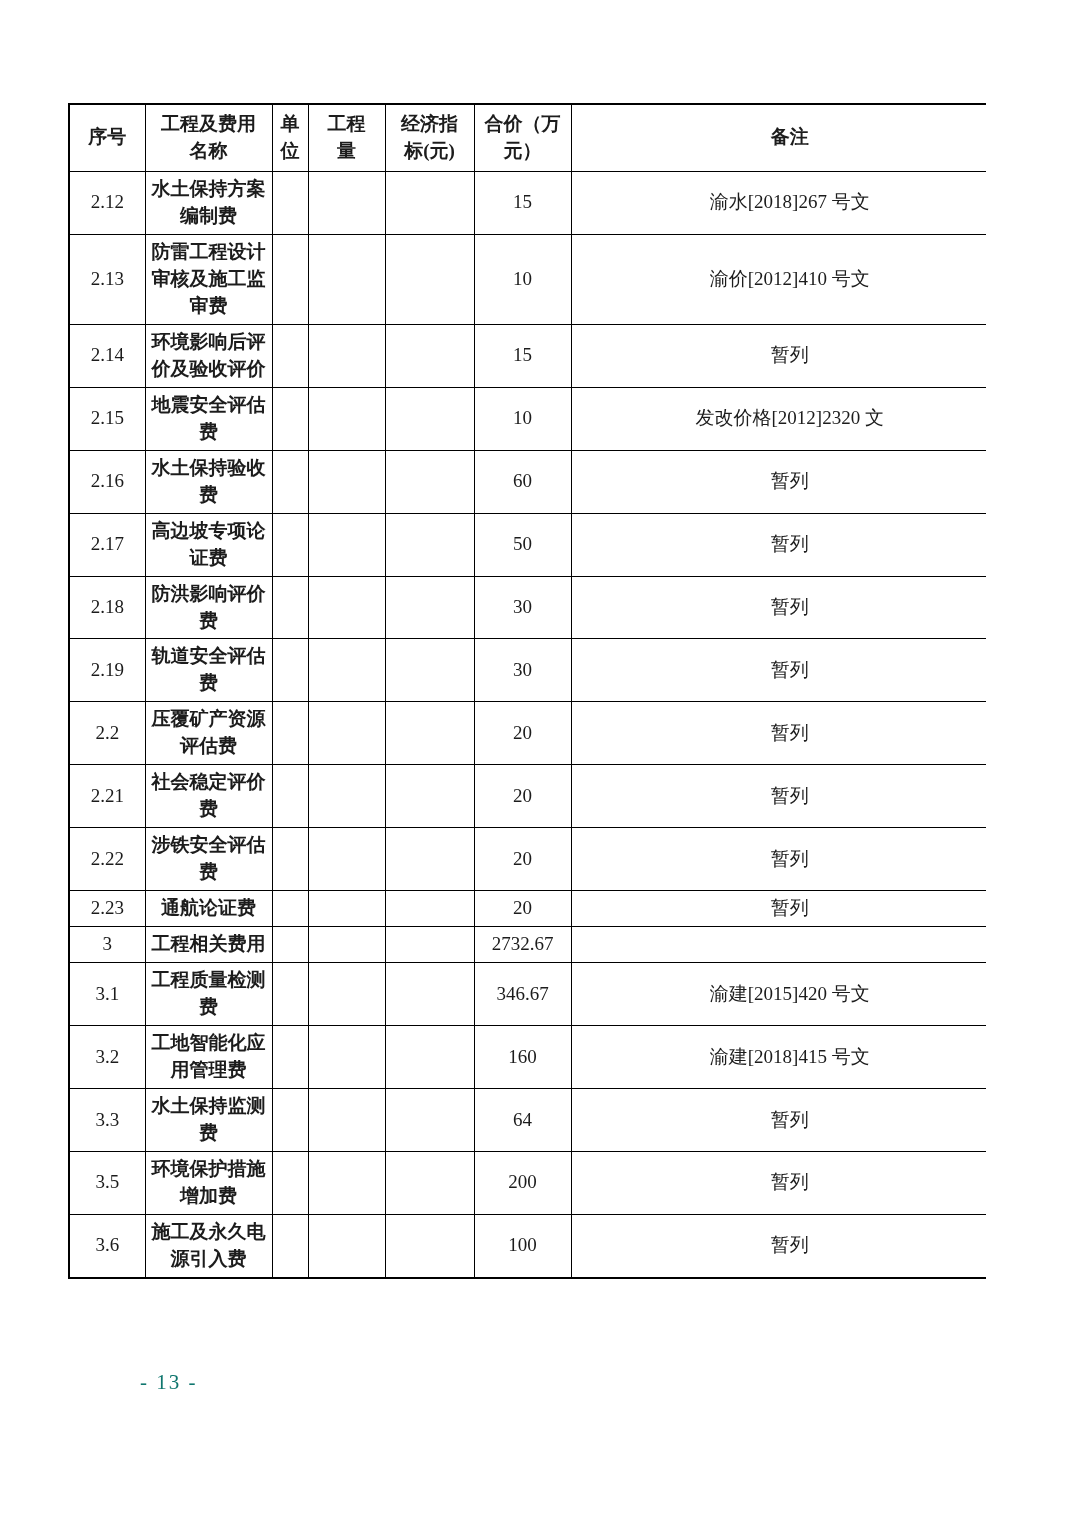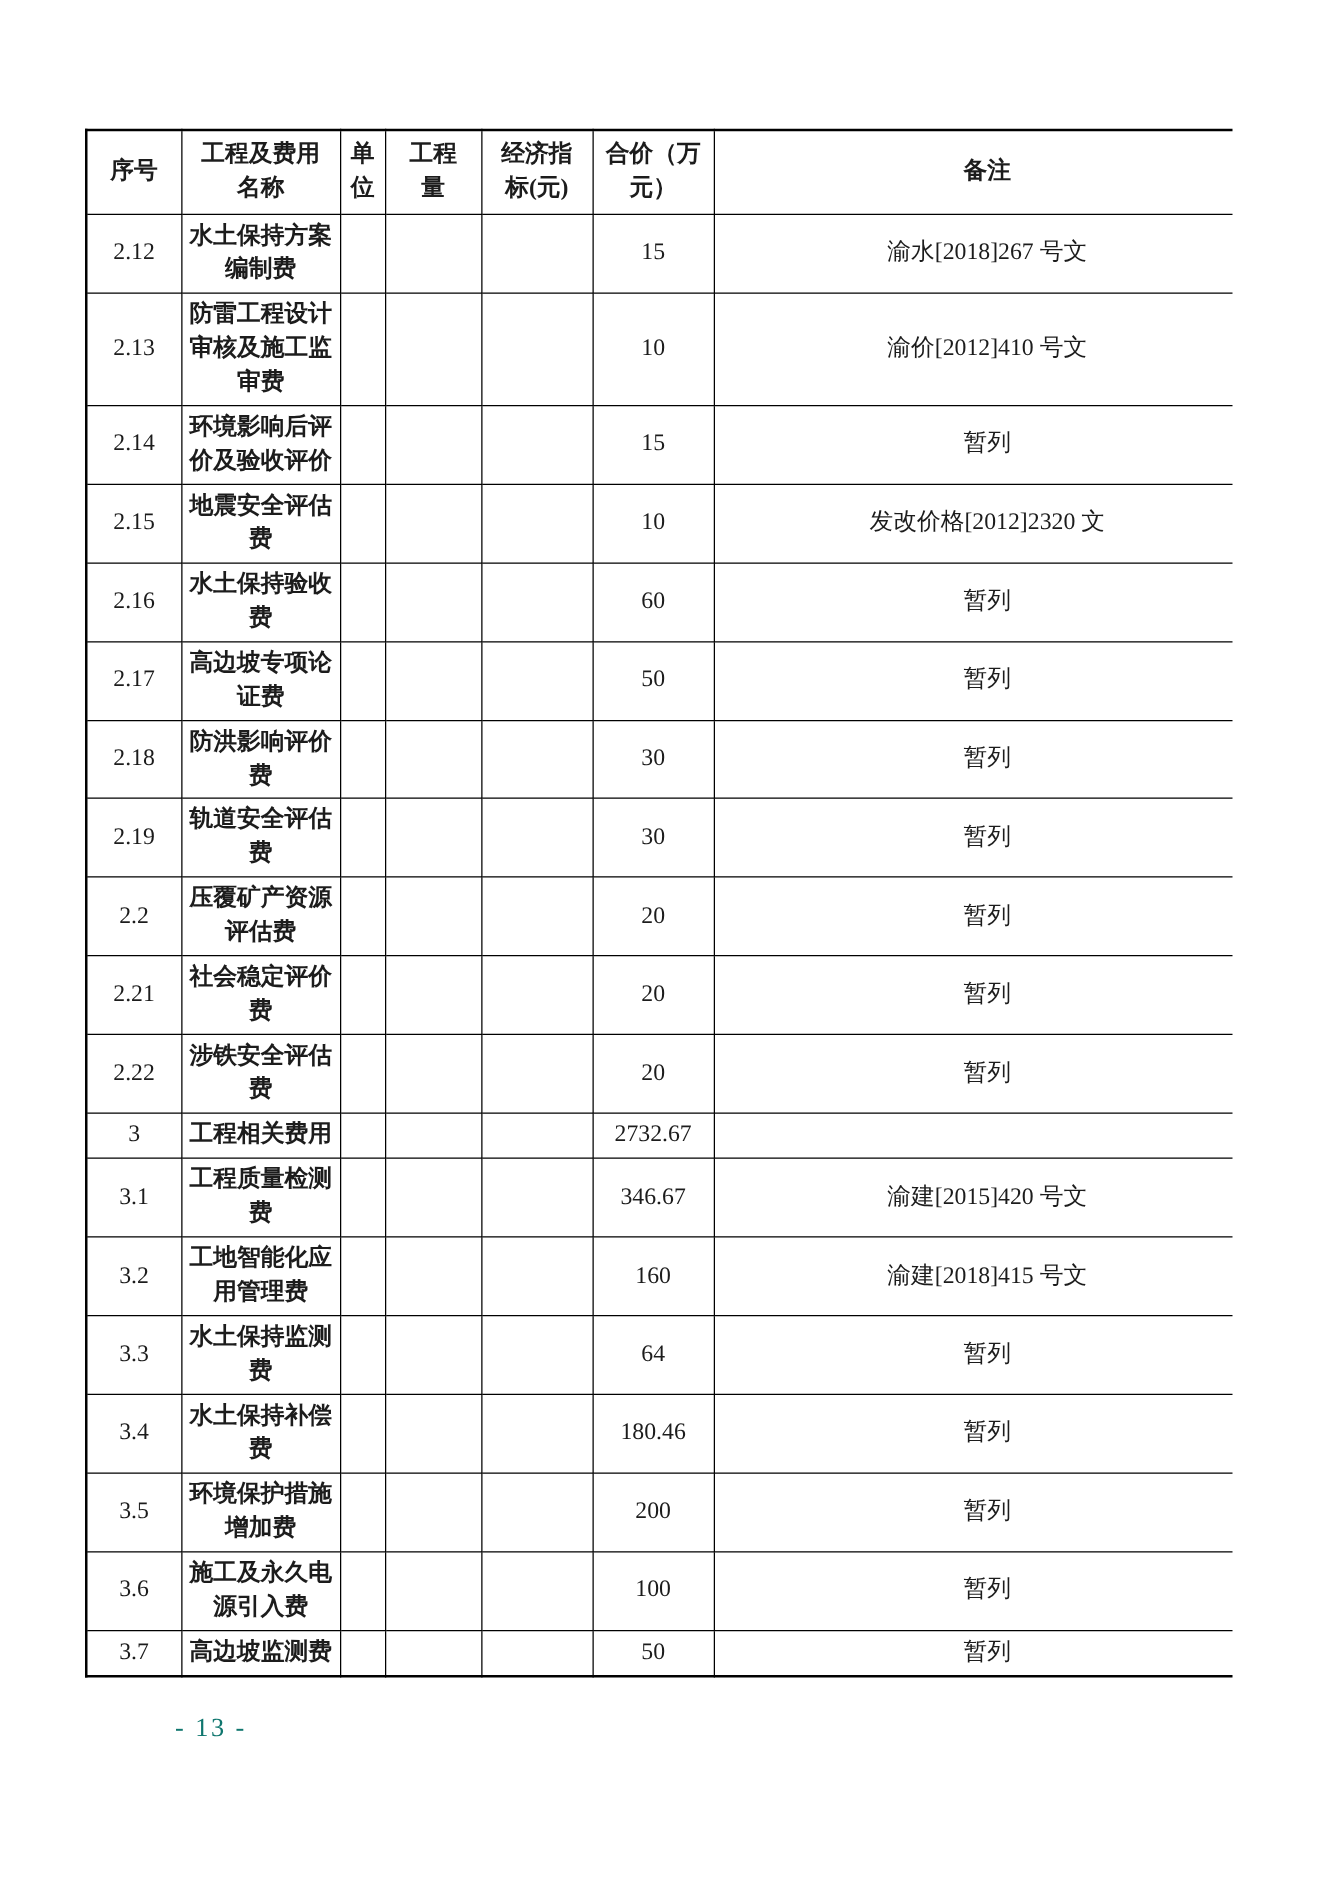--- a/index.html
+++ b/index.html
@@ -183,20 +183,29 @@
         <tr>
           <td class="cell-no">2.22</td>
           <td class="cell-name">涉铁安全评估费</td>
           <td class="cell-unit"></td>
           <td class="cell-quantity"></td>
           <td class="cell-indicator"></td>
           <td class="cell-total">20</td>
           <td class="cell-remark">暂列</td>
         </tr>
         <tr>
+          <td class="cell-no">2.23</td>
+          <td class="cell-name">通航论证费</td>
+          <td class="cell-unit"></td>
+          <td class="cell-quantity"></td>
+          <td class="cell-indicator"></td>
+          <td class="cell-total">20</td>
+          <td class="cell-remark">暂列</td>
+        </tr>
+        <tr>
           <td class="cell-no">3</td>
           <td class="cell-name">工程相关费用</td>
           <td class="cell-unit"></td>
           <td class="cell-quantity"></td>
           <td class="cell-indicator"></td>
           <td class="cell-total">2732.67</td>
           <td class="cell-remark"></td>
         </tr>
         <tr>
           <td class="cell-no">3.1</td>
@@ -219,53 +228,35 @@
         <tr>
           <td class="cell-no">3.3</td>
           <td class="cell-name">水土保持监测费</td>
           <td class="cell-unit"></td>
           <td class="cell-quantity"></td>
           <td class="cell-indicator"></td>
           <td class="cell-total">64</td>
           <td class="cell-remark">暂列</td>
         </tr>
         <tr>
-          <td class="cell-no">3.4</td>
-          <td class="cell-name">水土保持补偿费</td>
-          <td class="cell-unit"></td>
-          <td class="cell-quantity"></td>
-          <td class="cell-indicator"></td>
-          <td class="cell-total">180.46</td>
-          <td class="cell-remark">暂列</td>
-        </tr>
-        <tr>
           <td class="cell-no">3.5</td>
           <td class="cell-name">环境保护措施增加费</td>
           <td class="cell-unit"></td>
           <td class="cell-quantity"></td>
           <td class="cell-indicator"></td>
           <td class="cell-total">200</td>
           <td class="cell-remark">暂列</td>
         </tr>
         <tr>
           <td class="cell-no">3.6</td>
           <td class="cell-name">施工及永久电源引入费</td>
           <td class="cell-unit"></td>
           <td class="cell-quantity"></td>
           <td class="cell-indicator"></td>
           <td class="cell-total">100</td>
           <td class="cell-remark">暂列</td>
         </tr>
-        <tr>
-          <td class="cell-no">3.7</td>
-          <td class="cell-name">高边坡监测费</td>
-          <td class="cell-unit"></td>
-          <td class="cell-quantity"></td>
-          <td class="cell-indicator"></td>
-          <td class="cell-total">50</td>
-          <td class="cell-remark">暂列</td>
-        </tr>
       </tbody>
   </table>
 
   <div class="page-number">- 13 -</div>
 
 </div>
 
 </body></html>

